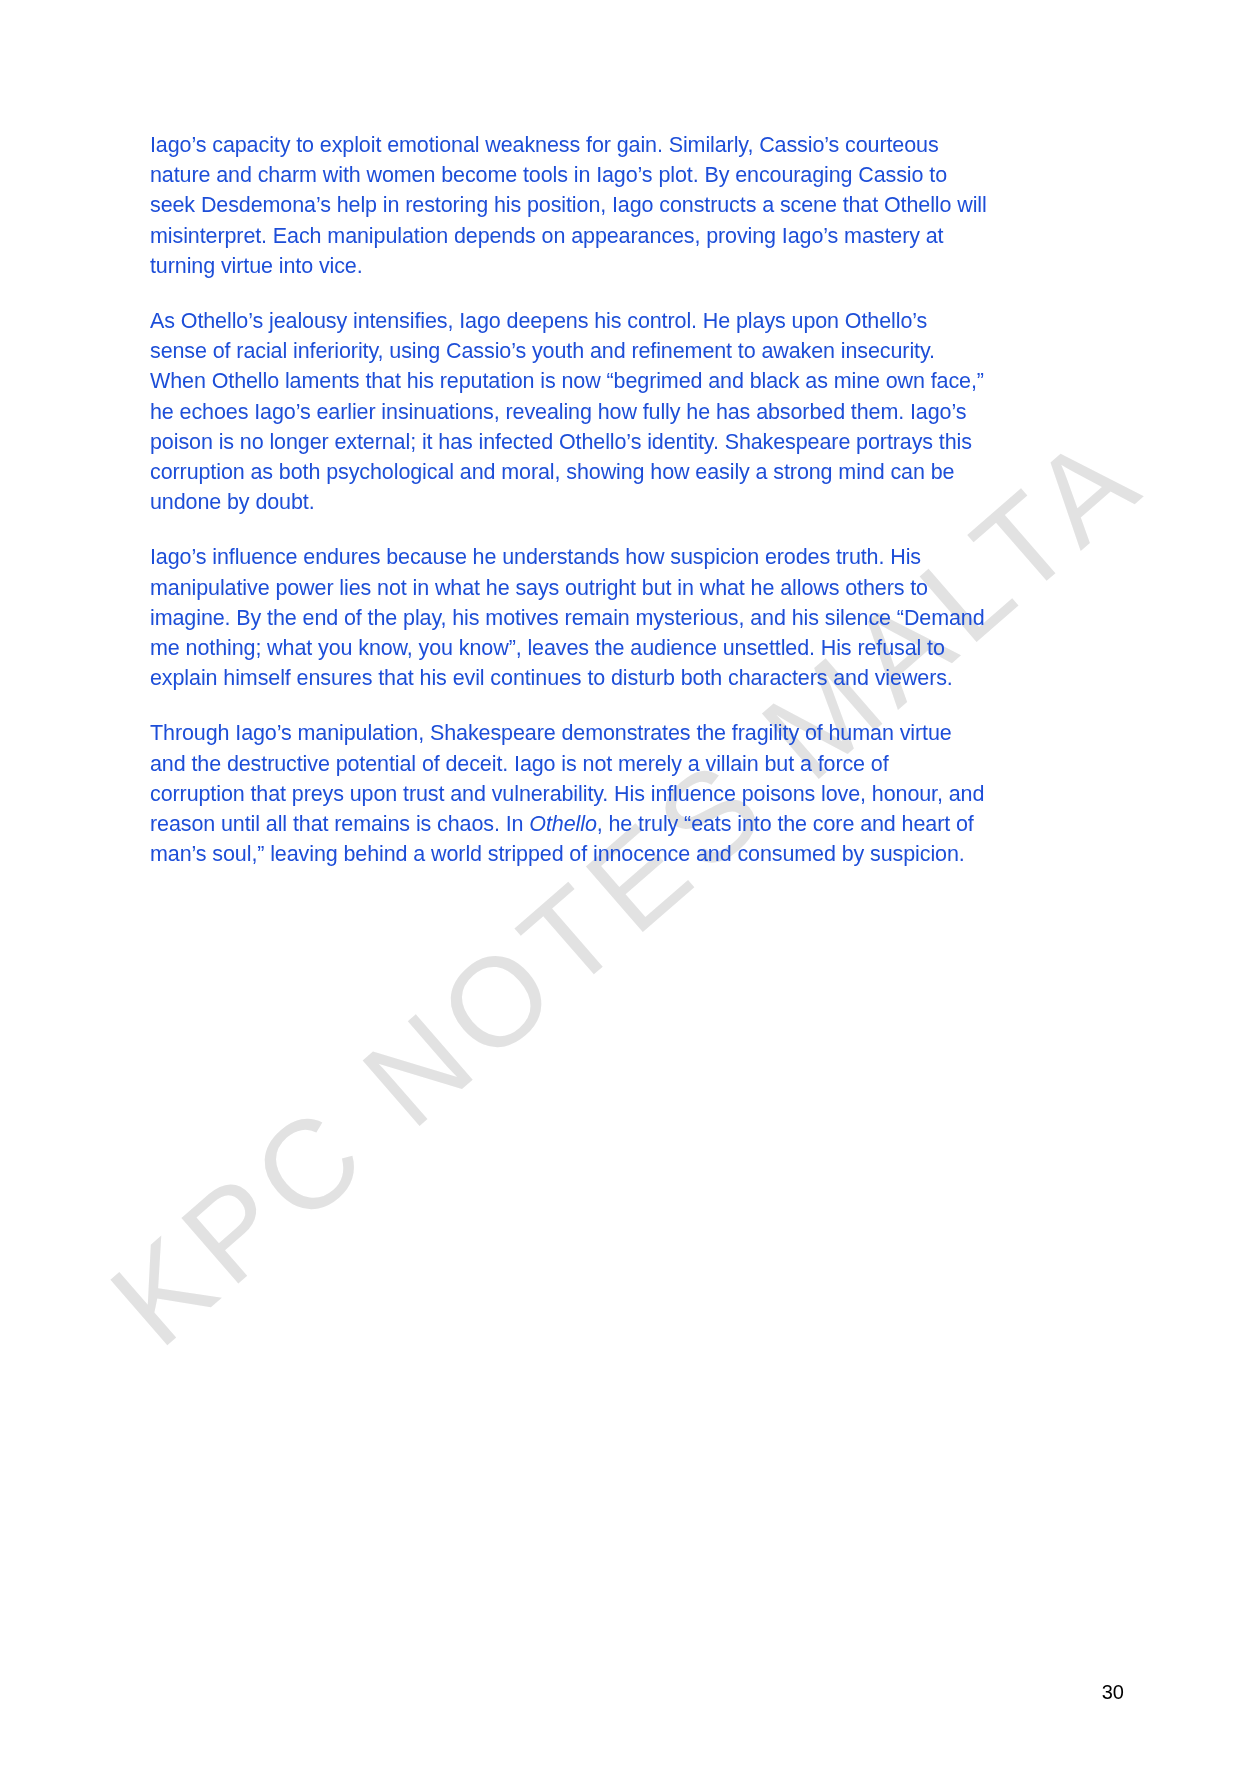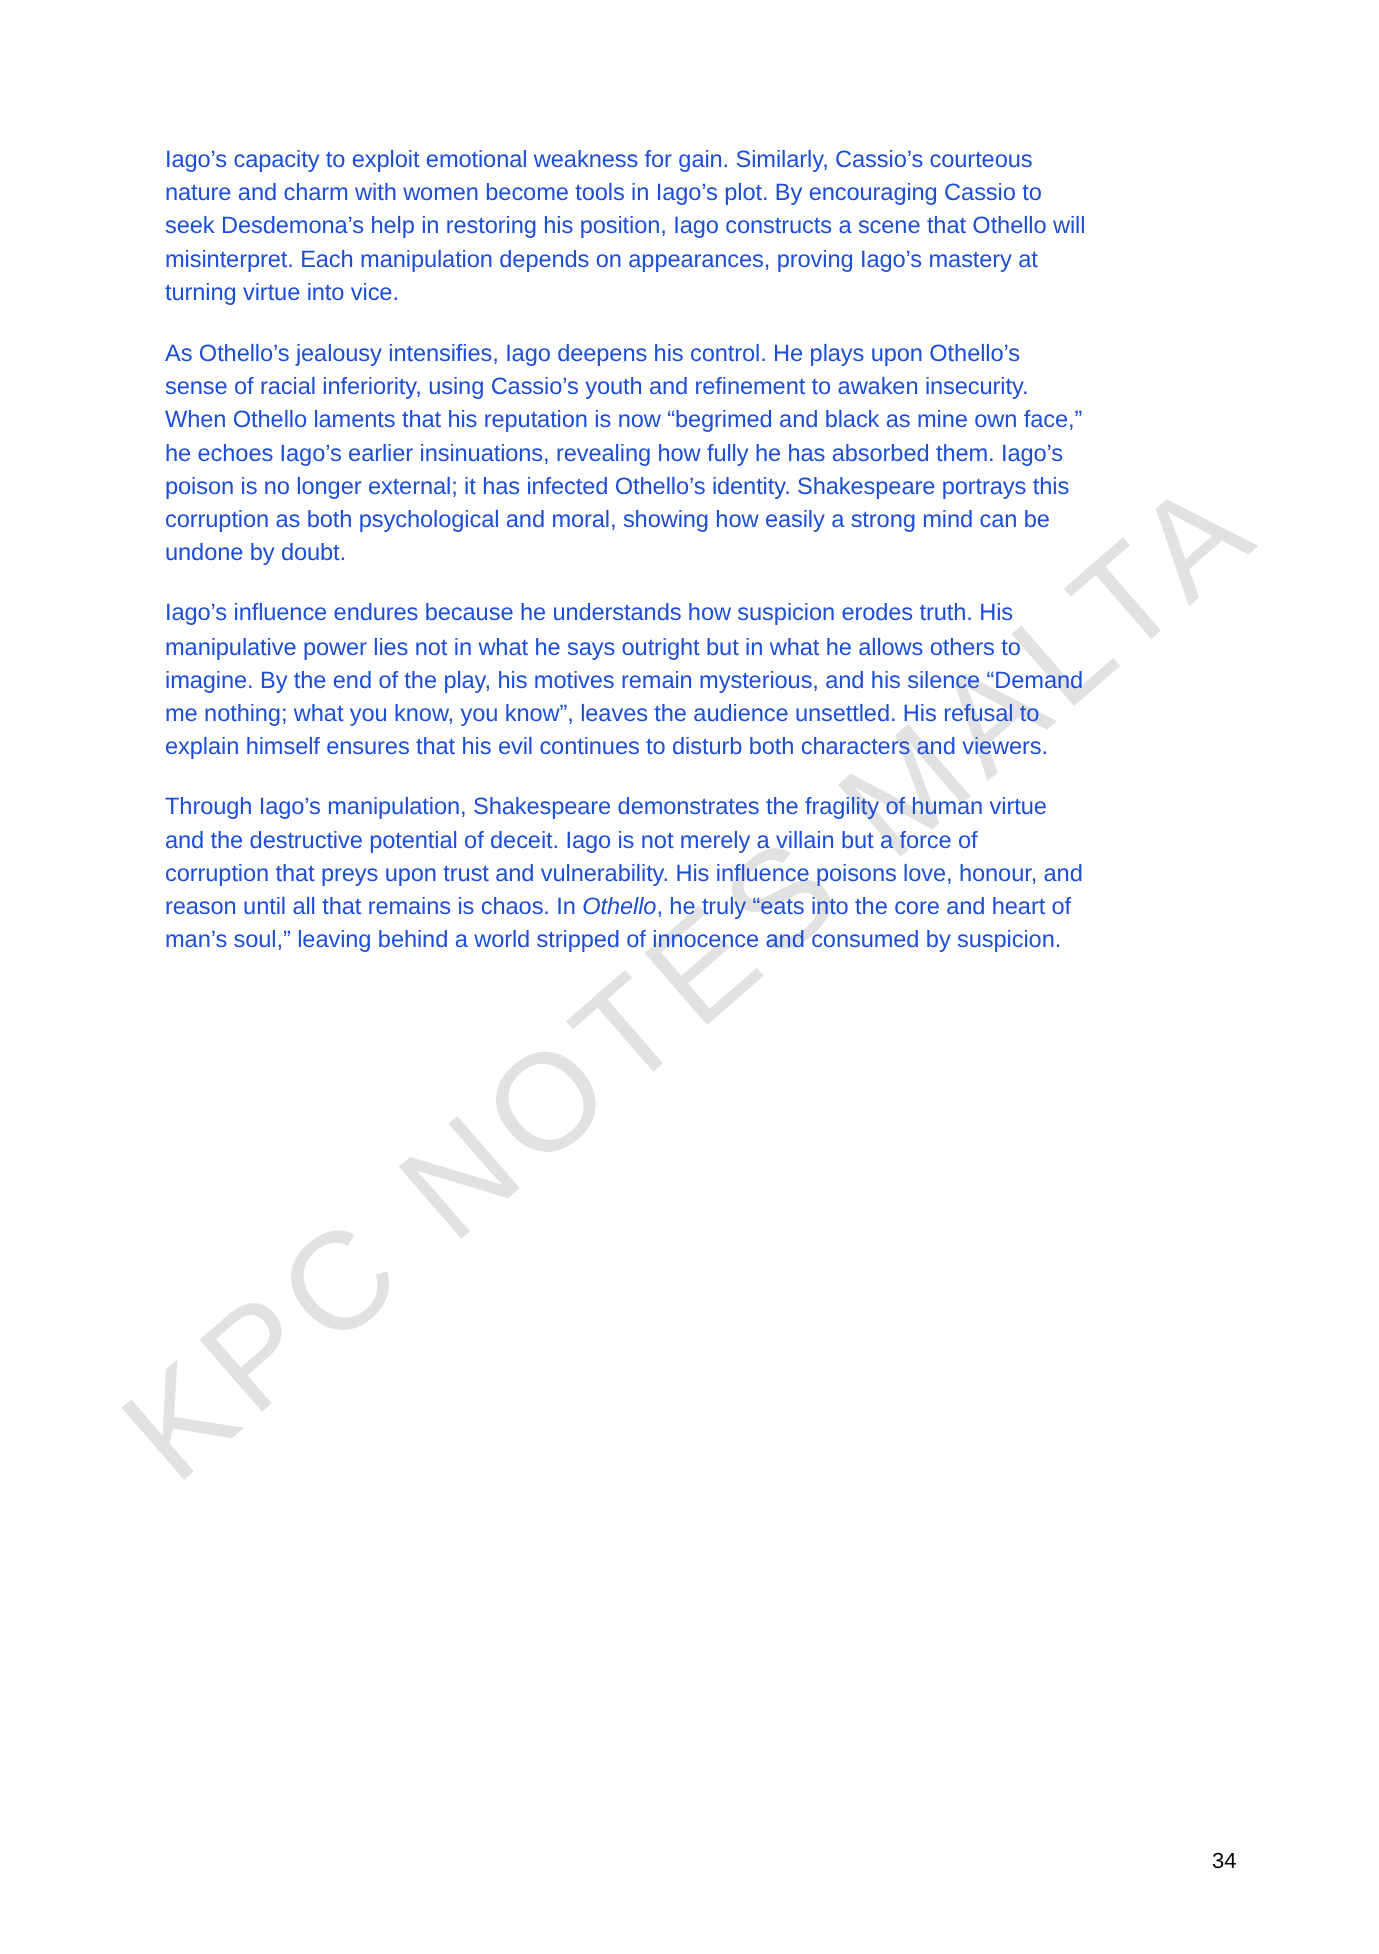--- a/index.html
+++ b/index.html
@@ -81,15 +81,15 @@
 
   <div class="watermark">KPC NOTES MALTA</div>
 
   <div class="content">
     <p class="para">Iago’s capacity to exploit emotional weakness for gain. Similarly, Cassio’s courteous nature and charm with women become tools in Iago’s plot. By encouraging Cassio to seek Desdemona’s help in restoring his position, Iago constructs a scene that Othello will misinterpret. Each manipulation depends on appearances, proving Iago’s mastery at turning virtue into vice.</p>
     <p class="para">As Othello’s jealousy intensifies, Iago deepens his control. He plays upon Othello’s sense of racial inferiority, using Cassio’s youth and refinement to awaken insecurity. When Othello laments that his reputation is now “begrimed and black as mine own face,” he echoes Iago’s earlier insinuations, revealing how fully he has absorbed them. Iago’s poison is no longer external; it has infected Othello’s identity. Shakespeare portrays this corruption as both psychological and moral, showing how easily a strong mind can be undone by doubt.</p>
     <p class="para">Iago’s influence endures because he understands how suspicion erodes truth. His manipulative power lies not in what he says outright but in what he allows others to imagine. By the end of the play, his motives remain mysterious, and his silence “Demand me nothing; what you know, you know”, leaves the audience unsettled. His refusal to explain himself ensures that his evil continues to disturb both characters and viewers.</p>
     <p class="para"><span>Through Iago’s manipulation, Shakespeare demonstrates the fragility of human virtue and the destructive potential of deceit. Iago is not merely a villain but a force of corruption that preys upon trust and vulnerability. His influence poisons love, honour, and reason until all that remains is chaos. In </span><em>Othello</em><span>, he truly “eats into the core and heart of man’s soul,” leaving behind a world stripped of innocence and consumed by suspicion.</span></p>
   </div>
 
-  <div class="page-number">34</div>
+  <div class="page-number">30</div>
 
 </div>
 
 </body></html>

